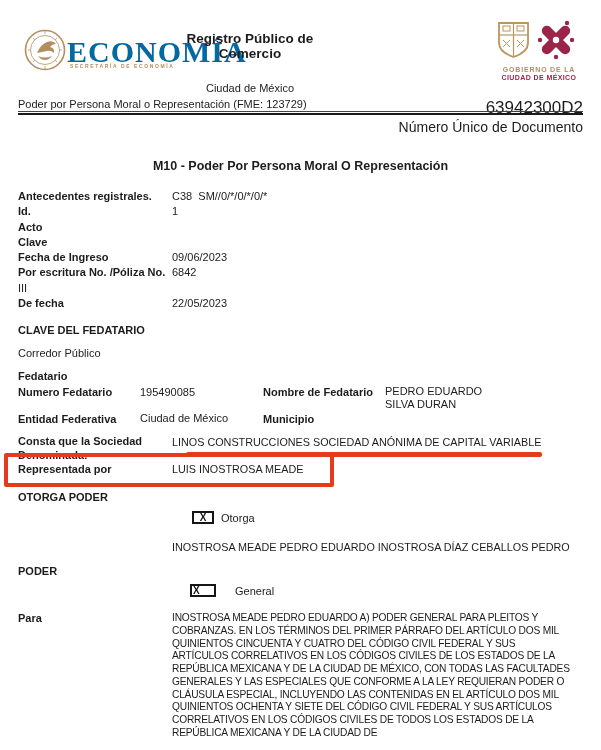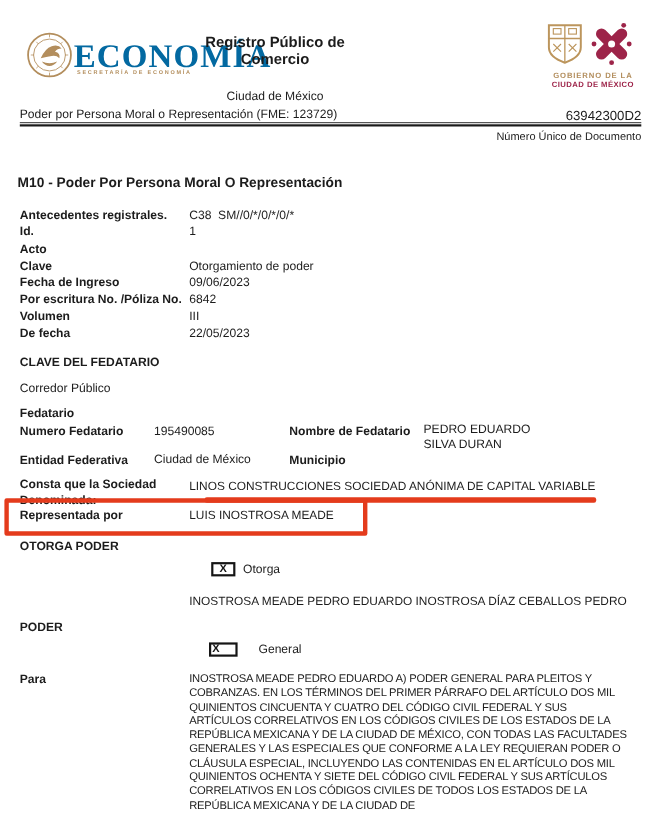--- a/index.html
+++ b/index.html
@@ -9,26 +9,26 @@
   
   .wordmark{font-family:"Liberation Serif",serif;font-weight:bold;color:#0369a1;
             font-size:30px;letter-spacing:1px;text-align:center;}
   .se-sub{font-size:5px;letter-spacing:1.6px;color:#b38e5d;font-weight:bold;}
   .center-col{left:110px;width:280px;text-align:center;}
   .hdr-title{font-size:13.5px;font-weight:bold;line-height:15px;}
   .hdr-city{font-size:11px;}
   .cdmx-txt1{font-size:7px;font-weight:bold;letter-spacing:0.8px;color:#b38e5d;text-align:center;}
   .cdmx-txt2{font-size:7px;font-weight:bold;letter-spacing:0.4px;color:#9d2449;text-align:center;}
   .doc-type{left:18px;top:98px;font-size:11px;}
-  .doc-num{right:18px;top:98px;font-size:12px;text-align:right;}
+  .doc-num{right:18px;top:98px;font-size:17px;text-align:right;}
   .rule1{left:18px;top:111px;width:565px;height:1px;background:#444;}
   .rule2{left:18px;top:113px;width:565px;height:2px;background:#1a1a1a;}
-  .num-label{right:18px;top:119px;font-size:10px;text-align:right;}
+  .num-label{right:18px;top:119px;font-size:14px;text-align:right;}
   
-  .m10-title{left:16px;right:0;top:159px;font-size:12.5px;font-weight:bold;}
+  .m10-title{left:0;right:0;top:159px;text-align:center;font-size:12.5px;font-weight:bold;}
   .fields{left:18px;top:190px;width:565px;}
   .frow{display:flex;height:15.3px;align-items:flex-start;}
   .flabel{width:154px;font-weight:bold;font-size:11px;}
   .fval{flex:1;font-size:11px;white-space:pre-wrap;}
   .sec{left:18px;font-size:11px;font-weight:bold;}
   .plain{left:18px;font-size:11px;}
   .col-l1{left:18px;width:120px;font-weight:bold;font-size:11px;}
   .col-v1{left:140px;width:120px;font-size:11px;}
   .col-l2{left:263px;width:120px;font-weight:bold;font-size:11px;}
   .col-v2{left:385px;width:125px;font-size:11px;line-height:13px;}
@@ -123,32 +123,30 @@
     </div>
     <div class="frow">
       <div class="flabel">Id.</div>
       <div class="fval">1</div>
     </div>
     <div class="frow">
       <div class="flabel">Acto</div>
     </div>
     <div class="frow">
       <div class="flabel">Clave</div>
-      <div class="fval">Otorgamiento de poder</div>
     </div>
     <div class="frow">
       <div class="flabel">Fecha de Ingreso</div>
       <div class="fval">09/06/2023</div>
     </div>
     <div class="frow">
       <div class="flabel">Por escritura No. /Póliza No.</div>
       <div class="fval">6842</div>
     </div>
     <div class="frow">
-      <div class="flabel">Volumen</div>
       <div class="fval">III</div>
     </div>
     <div class="frow">
       <div class="flabel">De fecha</div>
       <div class="fval">22/05/2023</div>
     </div>
   </div>
 
   <div class="abs sec" style="top:324px;">CLAVE DEL FEDATARIO</div>
   <div class="abs plain" style="top:347px;">Corredor Público</div>

